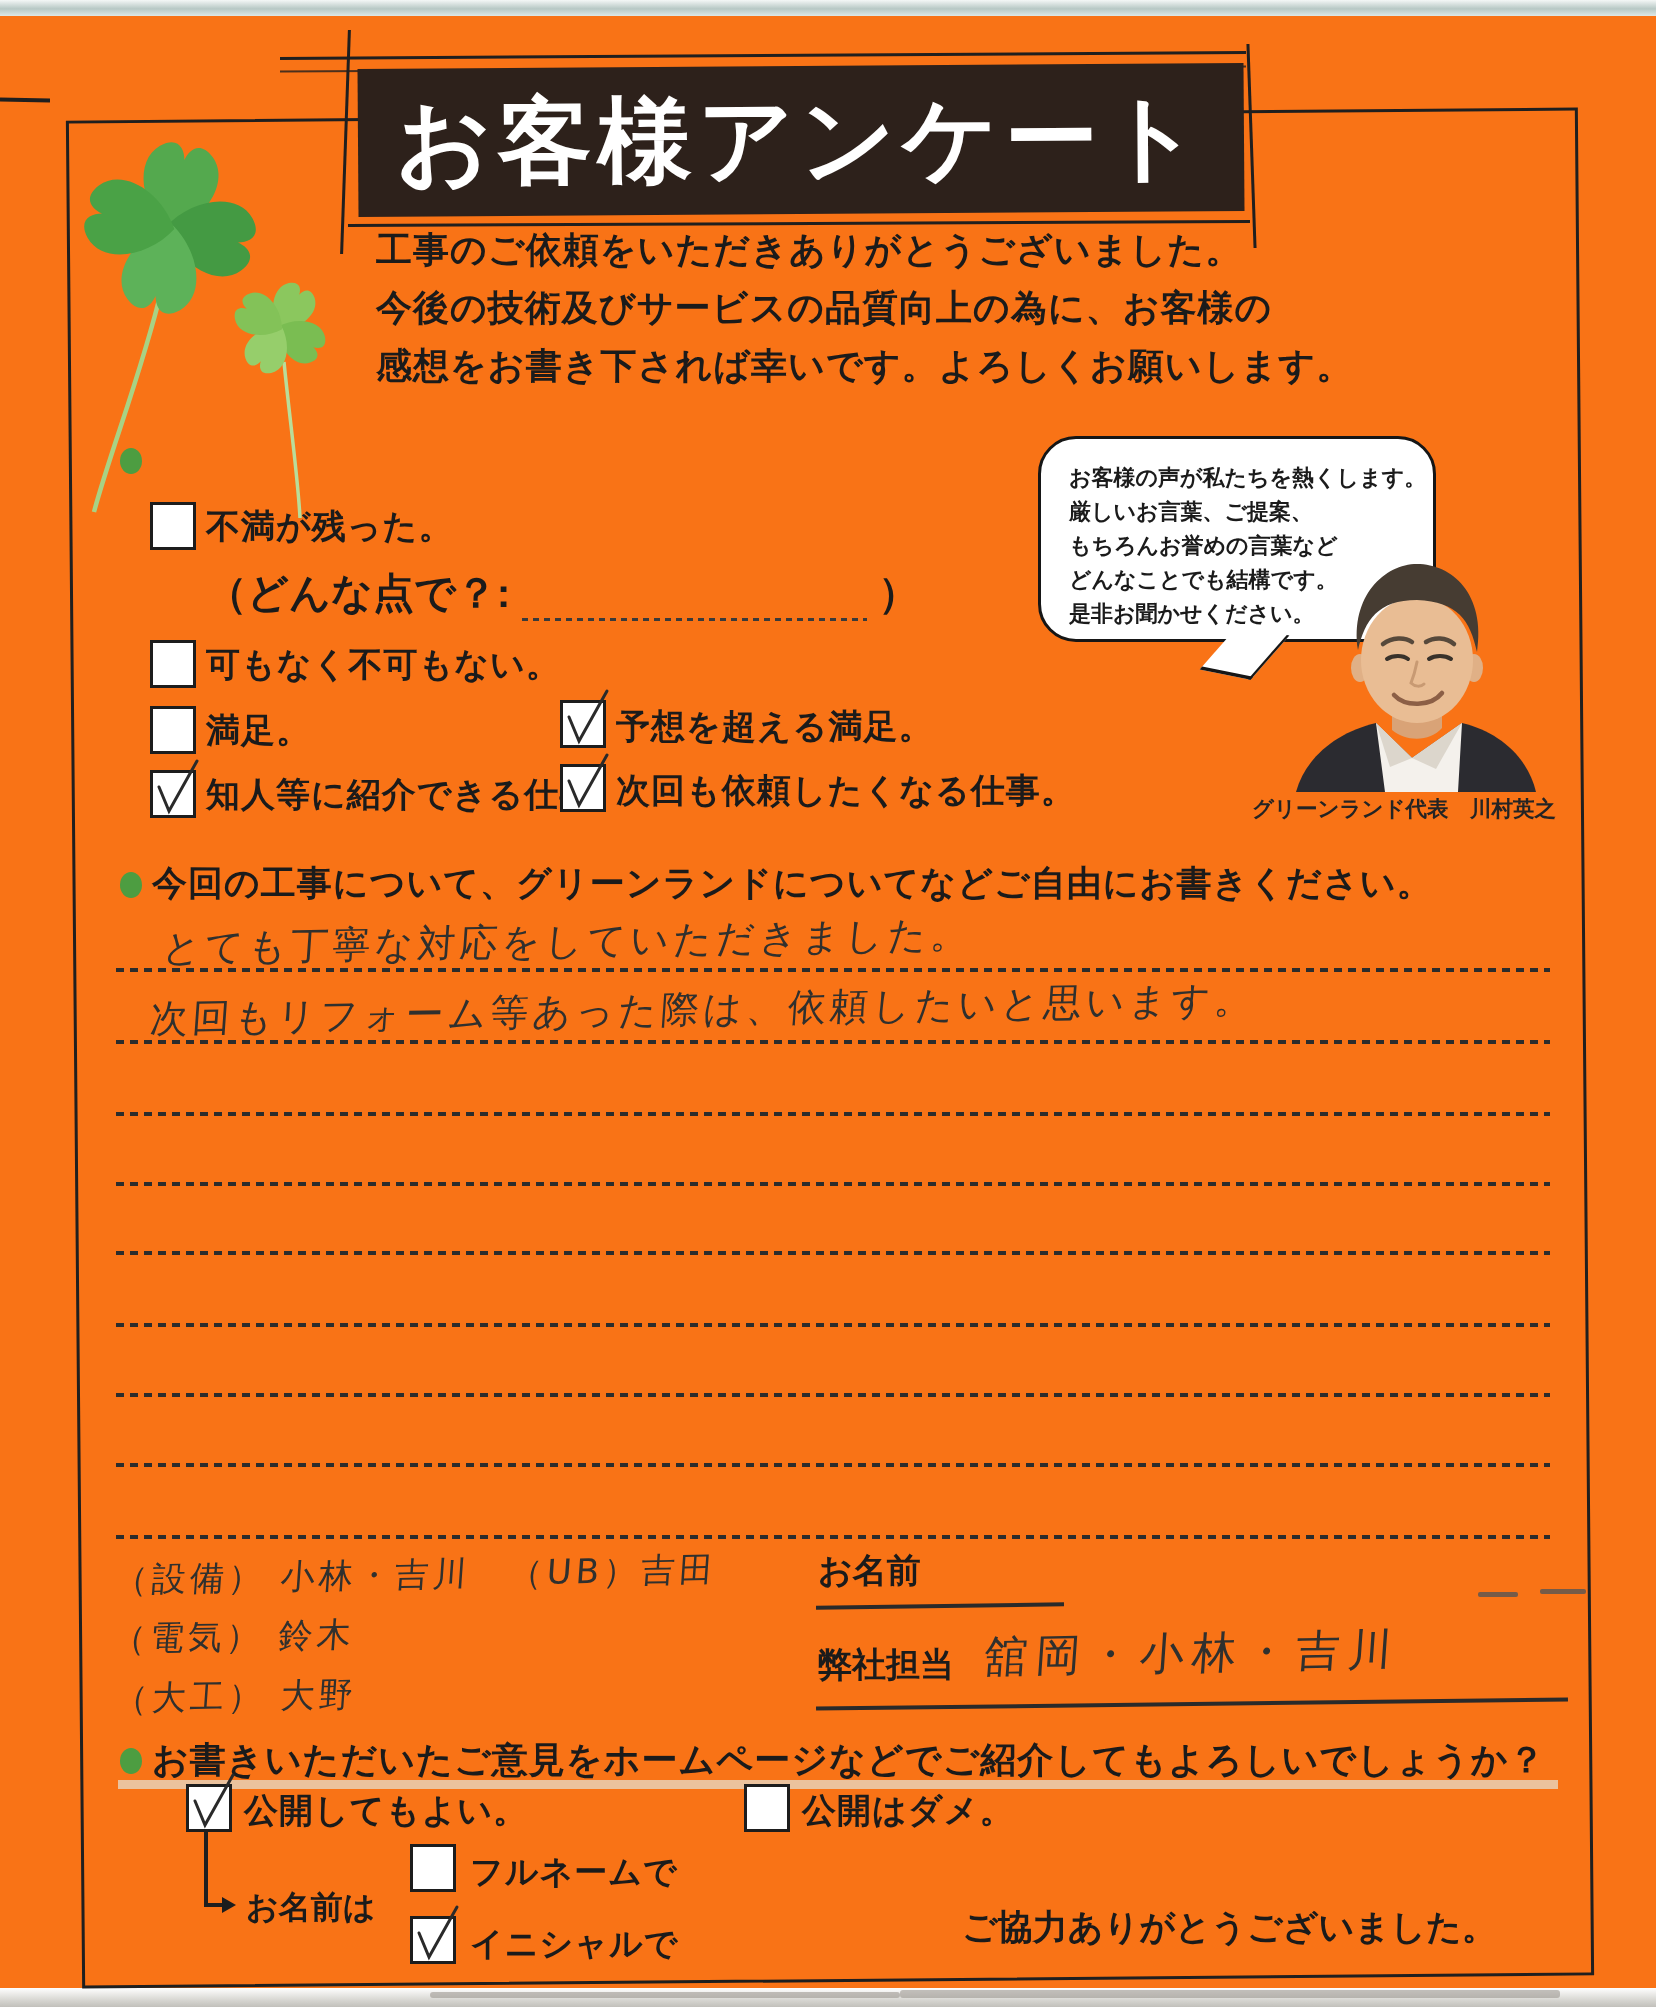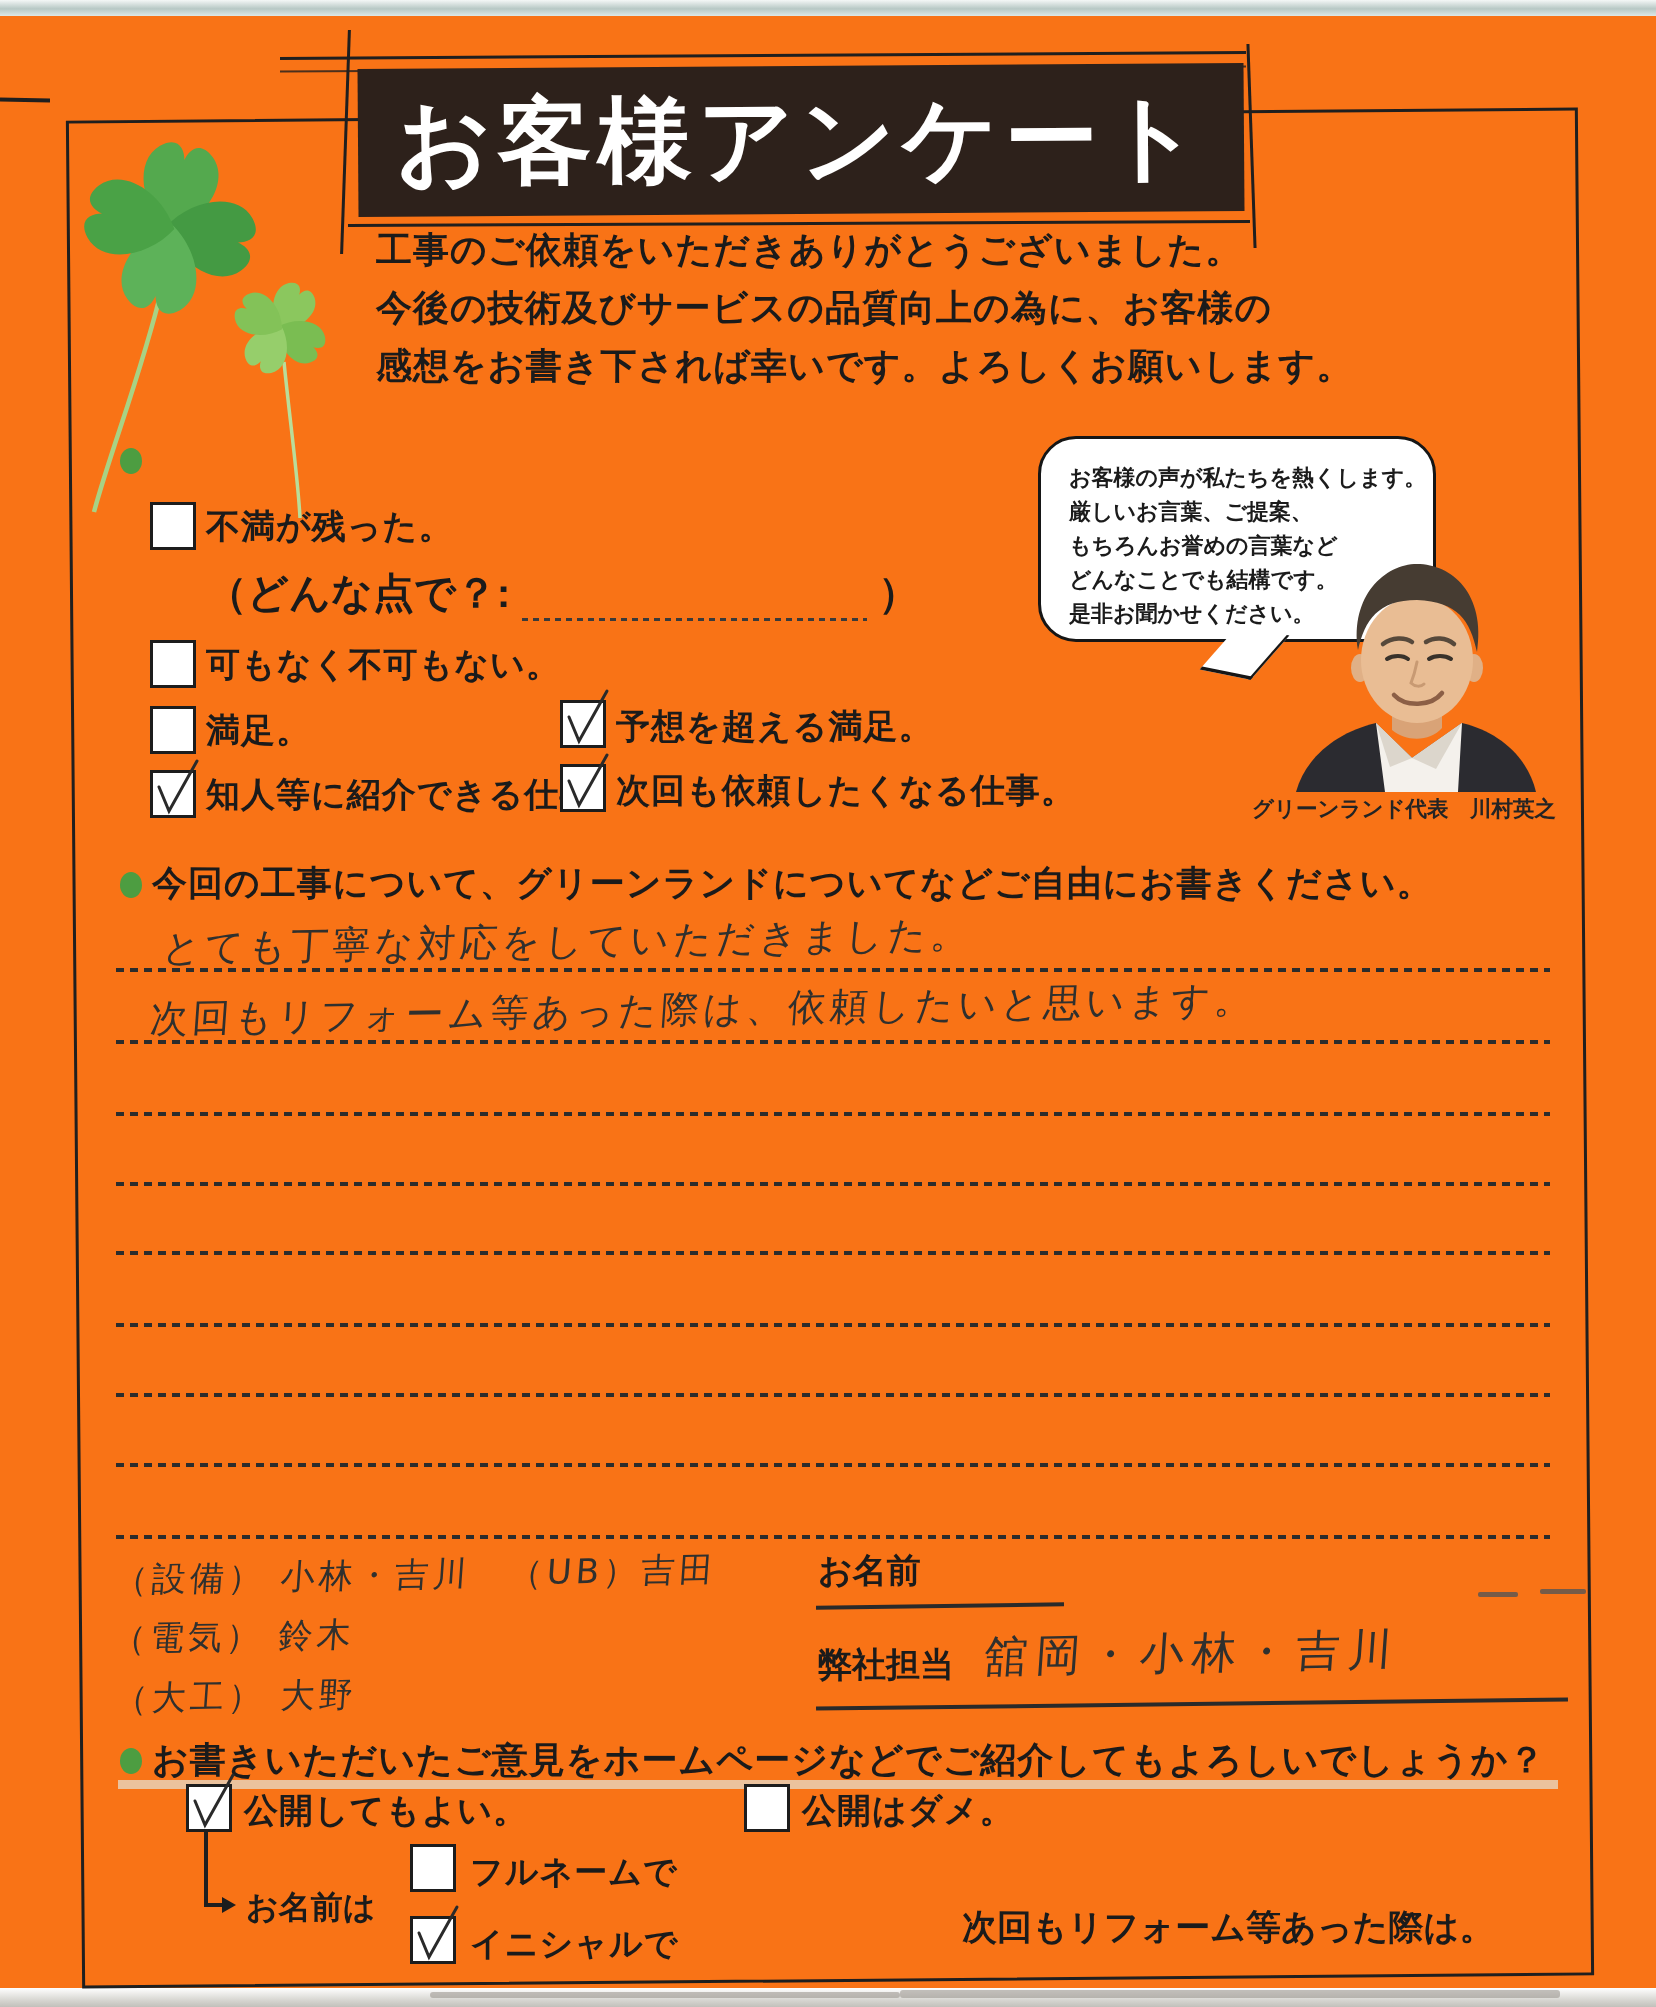--- a/index.html
+++ b/index.html
@@ -229,15 +229,15 @@
   </div>
   <div class="abs cb-label" style="left:470px;top:1850px;font-size:33px;">フルネームで</div>
 
   <div class="abs cb checked" style="left:410px;top:1916px;">
     <svg class="tick" viewBox="0 0 52 64">
         <path d="M8 32 L18 56 L46 6"></path>
       </svg>
   </div>
   <div class="abs cb-label" style="left:470px;top:1922px;font-size:33px;">イニシャルで</div>
 
-  <div class="abs" style="left:962px;top:1904px;font-size:35px;font-weight:700;white-space:nowrap;">次回もリフォーム等あった際は。</div>
+  <div class="abs" style="left:962px;top:1904px;font-size:35px;font-weight:700;white-space:nowrap;">ご協力ありがとうございました。</div>
 
 </div>
 
 </body></html>

